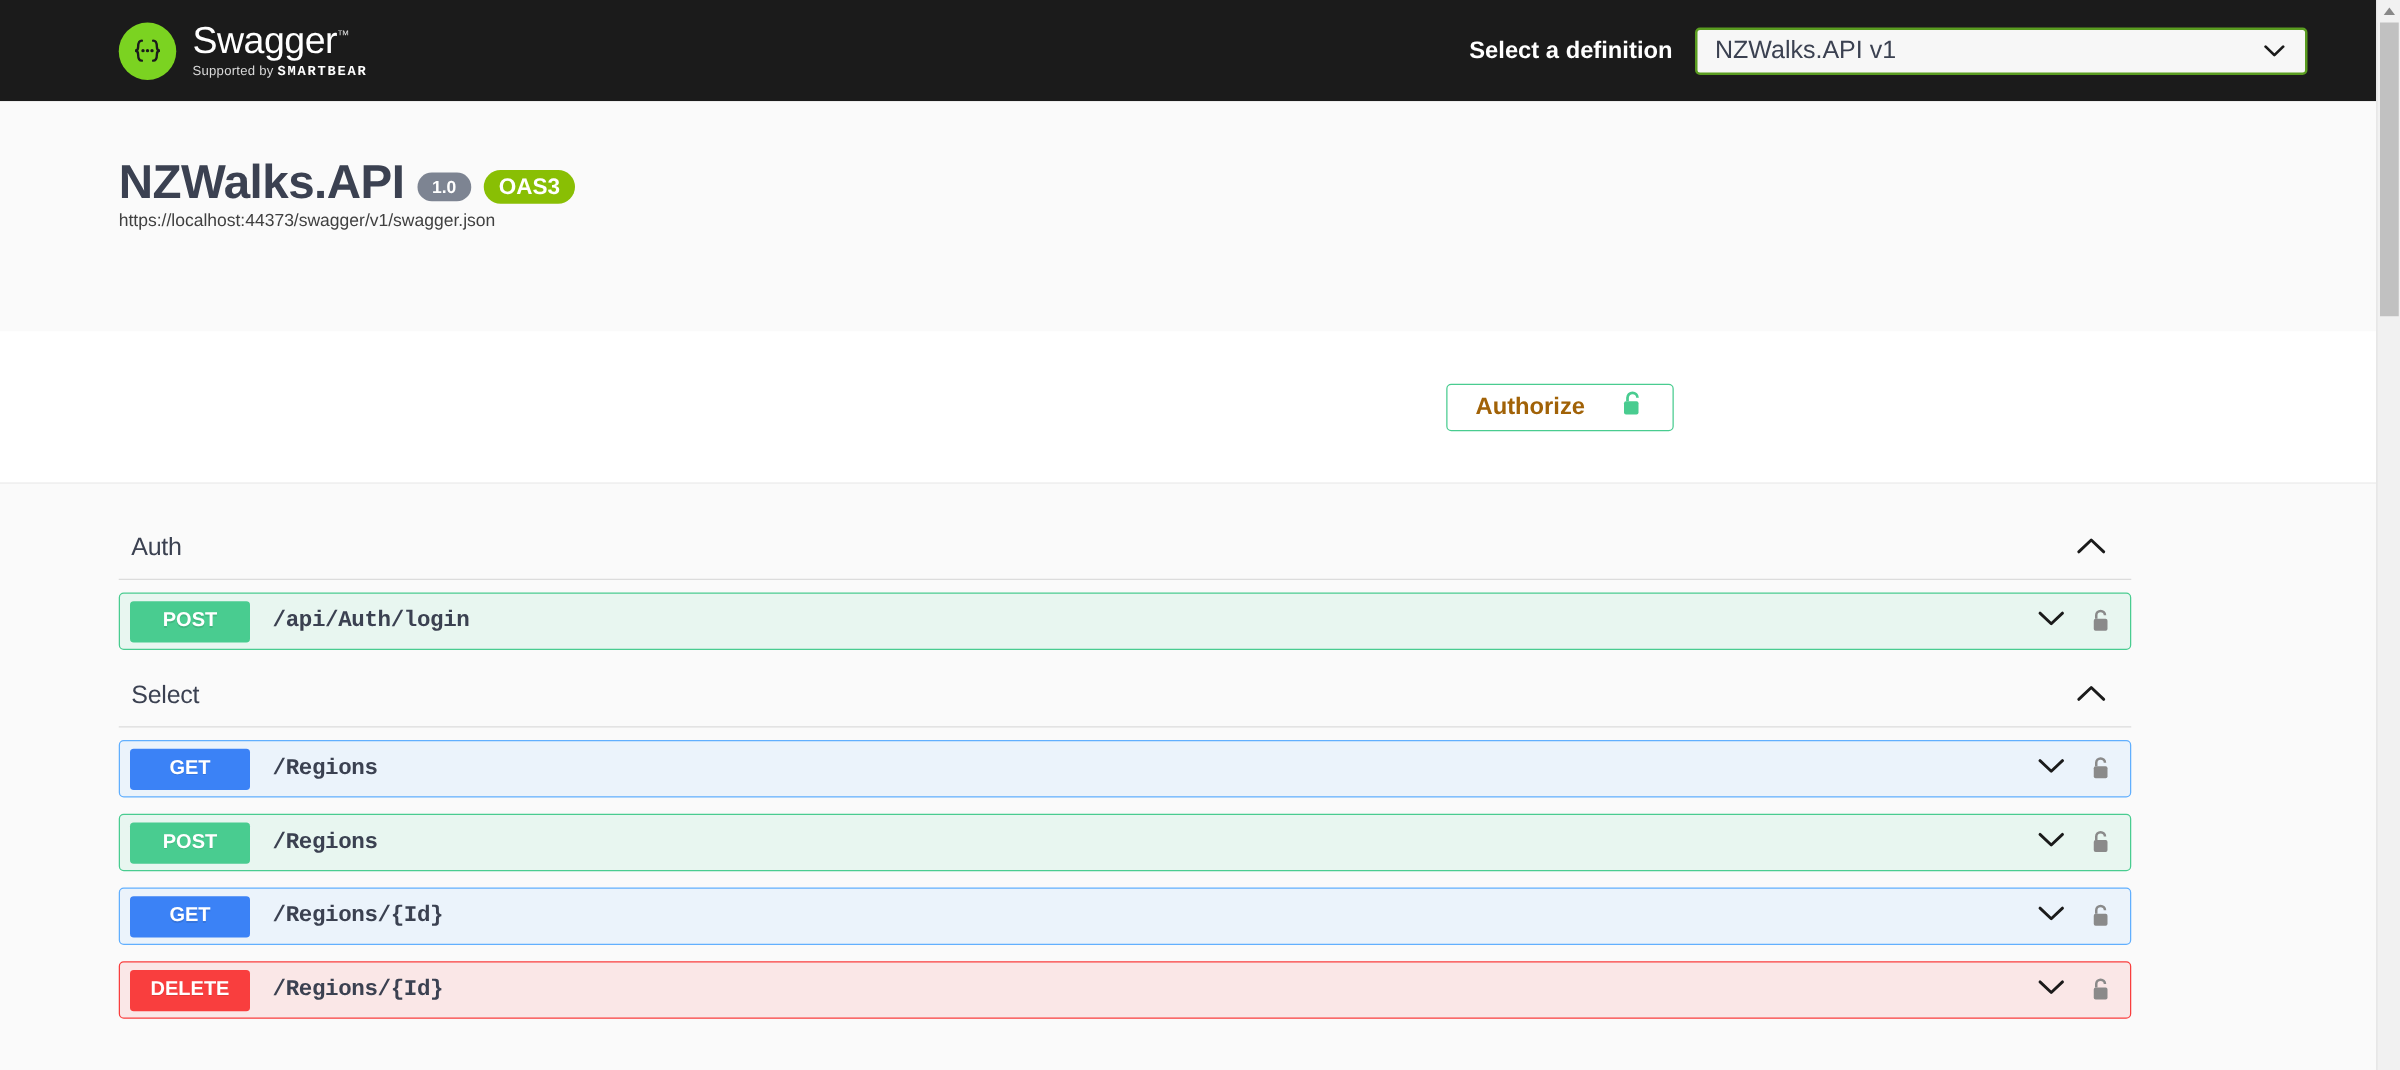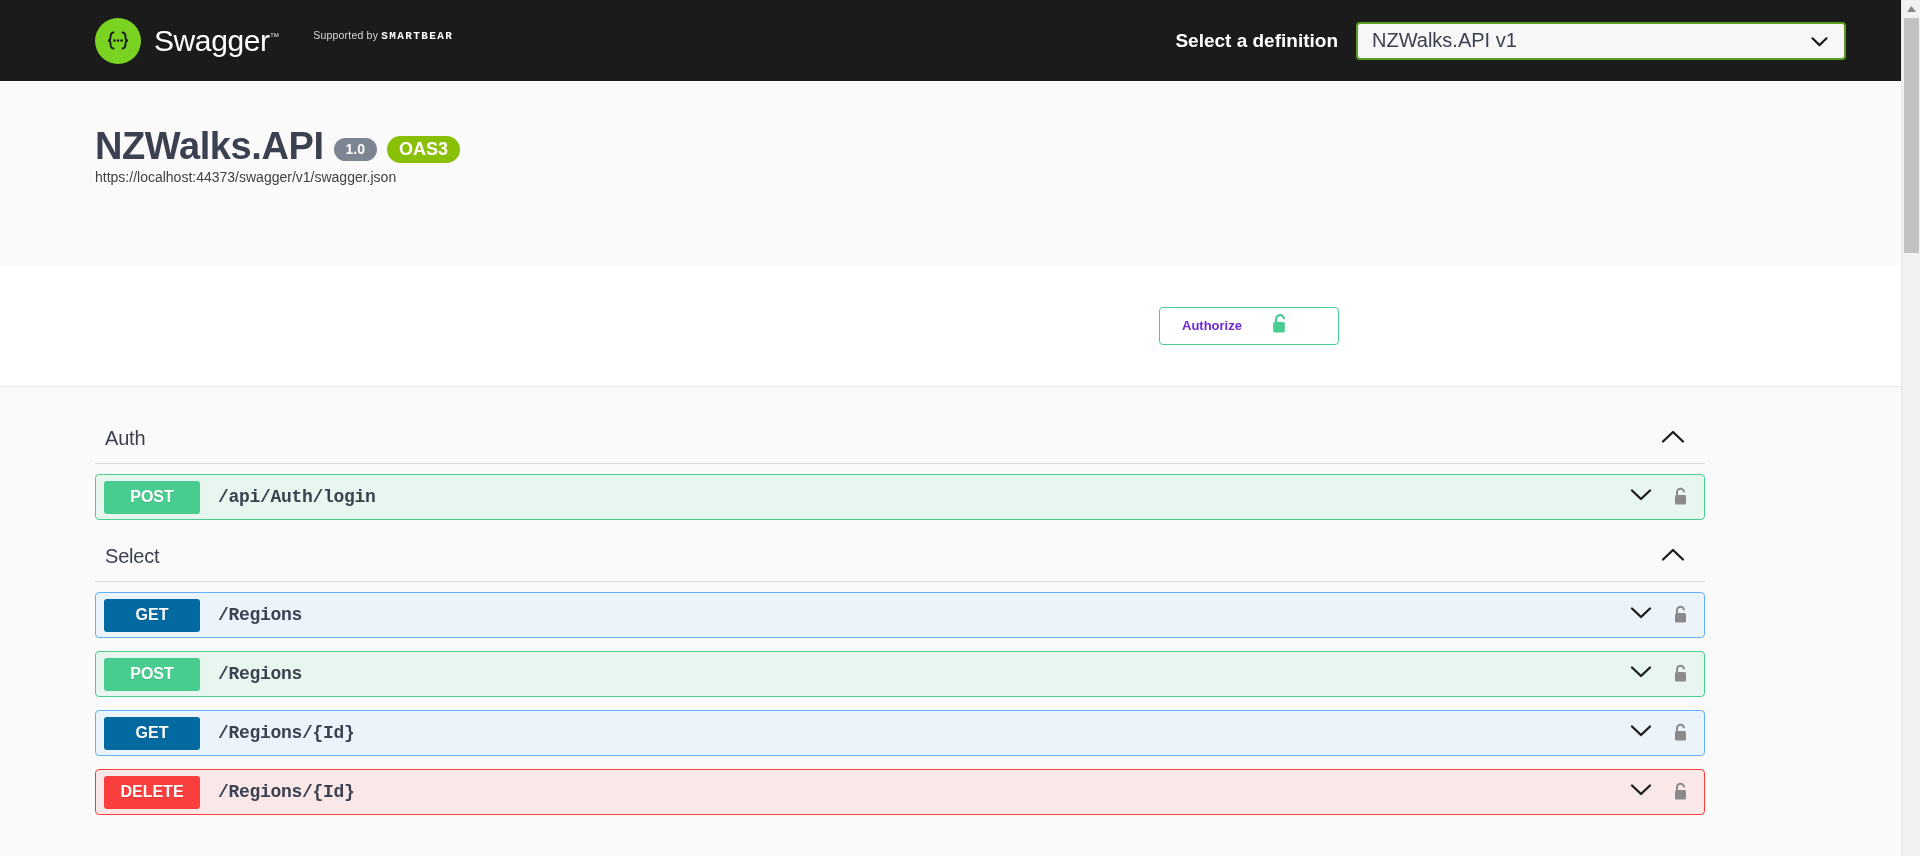--- a/index.html
+++ b/index.html
@@ -32,21 +32,21 @@
   }
   .logo-wrap { display: flex; align-items: center; gap: 13px; }
   .logo-mark {
     width: 46px; height: 46px;
     border-radius: 50%;
     background: #7bd321;
     display: flex; align-items: center; justify-content: center;
     flex: none;
   }
   .logo-mark svg { display: block; }
-  .logo-text { display: flex; flex-direction: row; line-height: 1; gap: 34px; }
+  .logo-text { display: flex; flex-direction: column; line-height: 1; }
   .logo-title {
     font-size: 30px;
     color: #ffffff;
     font-weight: 400;
     letter-spacing: -0.4px;
     position: relative;
   }
   .logo-tm {
     font-size: 10px;
     vertical-align: super;
@@ -155,22 +155,22 @@
     display: flex;
     justify-content: flex-end;
     padding-right: 562px;
   }
   .btn-authorize {
     height: 38px;
     min-width: 180px;
     border: 1px solid #49cc90;
     border-radius: 4px;
     background: #ffffff;
-    color: #6d28d9;
-    font-size: 13px;
+    color: #a16207;
+    font-size: 19px;
     font-weight: bold;
     display: flex;
     align-items: center;
     justify-content: flex-start;
     gap: 28px;
     padding: 0 22px;
     cursor: pointer;
     font-family: "Liberation Sans", sans-serif;
   }
 
@@ -218,21 +218,21 @@
     display: flex;
     align-items: center;
     justify-content: center;
     color: #ffffff;
     font-size: 16px;
     font-weight: bold;
     font-family: "Liberation Sans", sans-serif;
     text-shadow: 0 1px 0 rgba(0,0,0,0.1);
     margin-left: 3px;
   }
-  .op-row.get .op-method    { background: #0369a1; }
+  .op-row.get .op-method    { background: #3b82f6; }
   .op-row.post .op-method   { background: #49cc90; }
   .op-row.delete .op-method { background: #f93e3e; }
 
   .op-path {
     margin-left: 18px;
     font-family: "Liberation Mono", monospace;
     font-size: 18px;
     font-weight: bold;
     color: #3b4151;
     letter-spacing: -0.3px;

